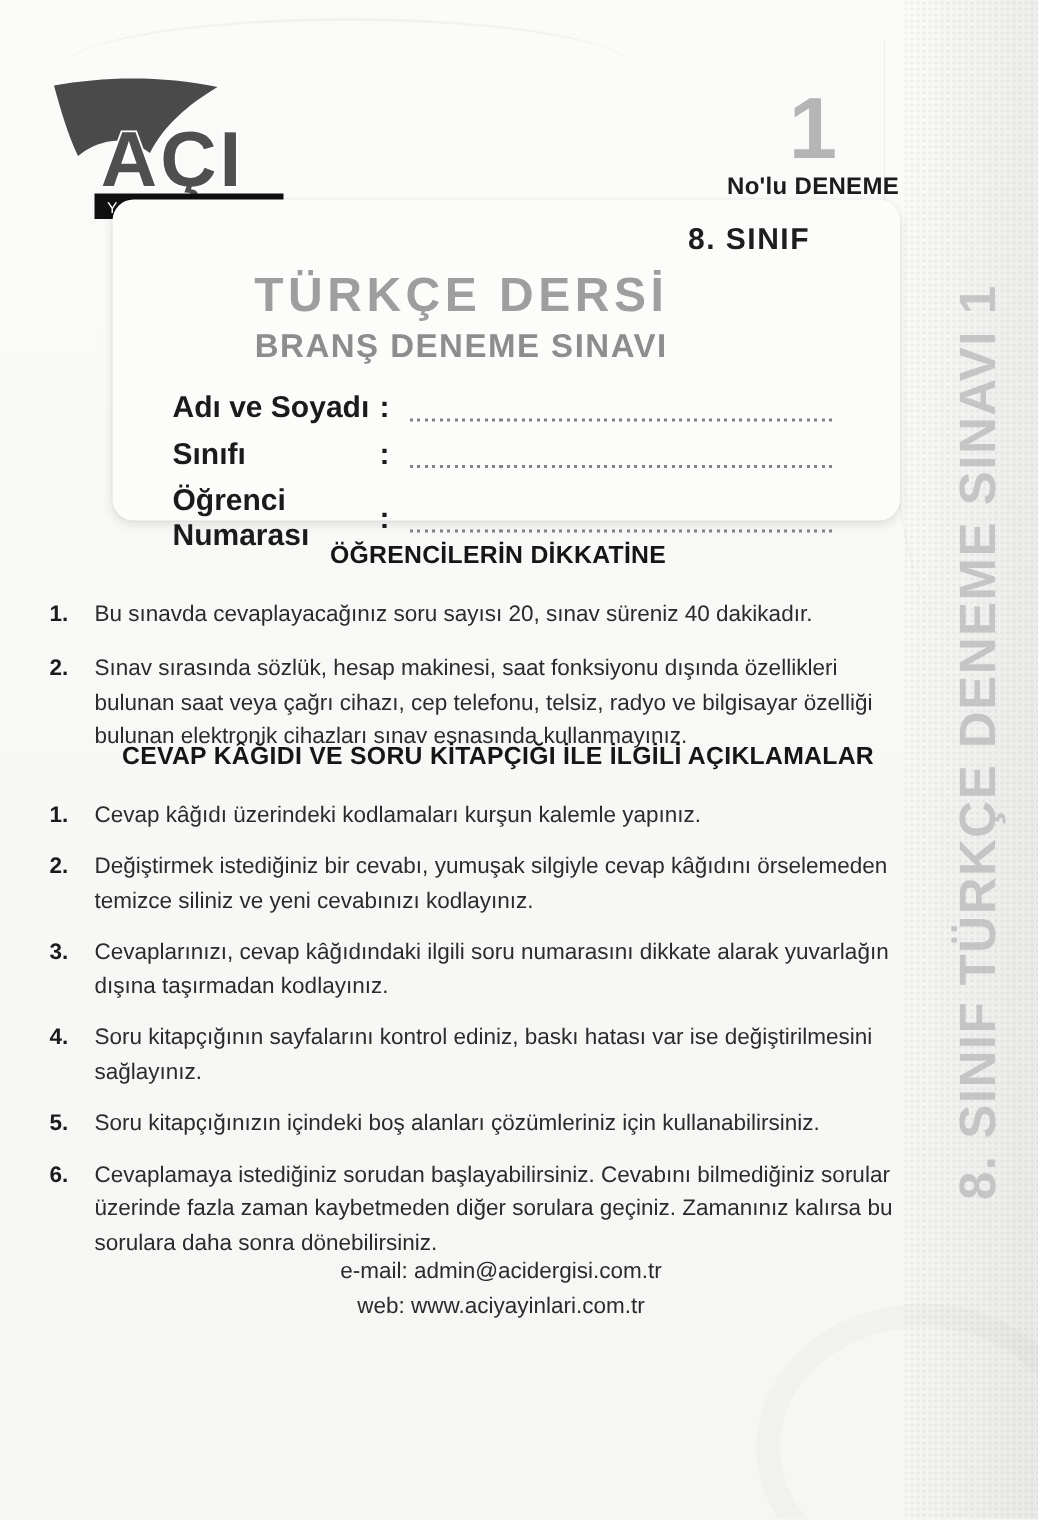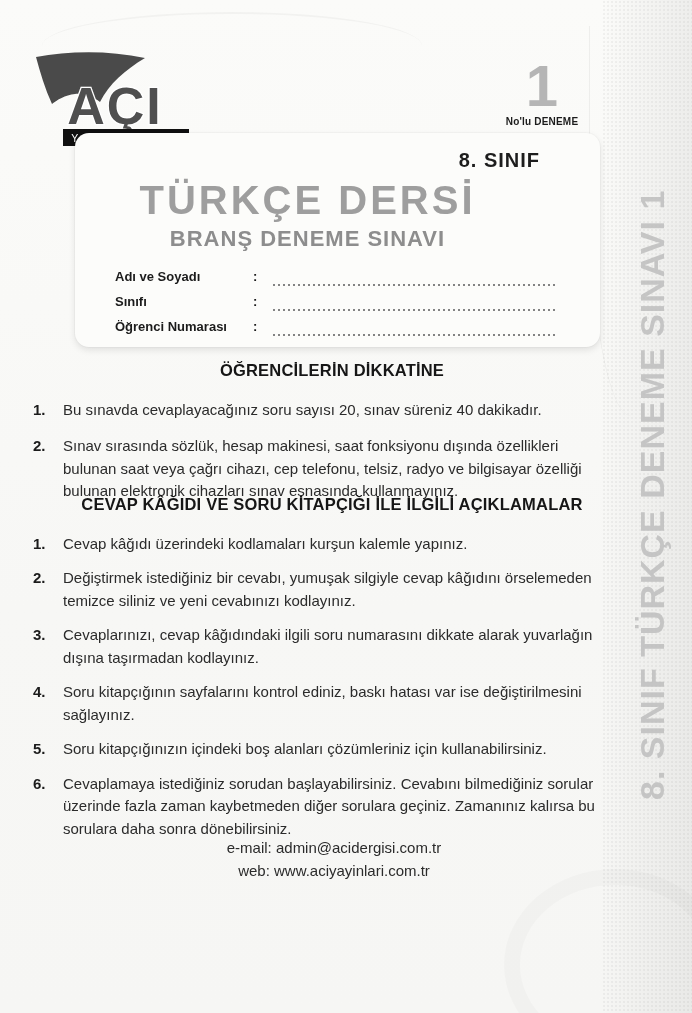--- a/index.html
+++ b/index.html
@@ -39,34 +39,34 @@
     position:absolute;top:200px;right:20px;height:600px;
     writing-mode:vertical-rl;transform:rotate(180deg);
     font-size:34px;font-weight:bold;letter-spacing:1px;white-space:nowrap;
     color:rgba(186,186,186,0.8);
   }
 
   .logo{position:absolute;left:33px;top:50px;width:160px;height:100px;}
 
   .exam-no{position:absolute;left:478px;top:58px;width:128px;text-align:center;}
   .big-num{font-size:58px;line-height:0.95;font-weight:bold;color:#b5b5b5;}
-  .no-label{font-size:10px;font-weight:bold;color:#1c1c1c;margin-top:3px;letter-spacing:0.2px;}
+  .no-label{font-size:16px;font-weight:bold;color:#1c1c1c;margin-top:3px;letter-spacing:0.2px;}
 
   .title-card{
     position:absolute;left:75px;top:133px;width:525px;height:214px;
     background:#fcfcfa;border-radius:14px;
     box-shadow:0 3px 7px rgba(0,0,0,0.10), 0 0 0 1px rgba(0,0,0,0.025);
   }
   .card-head{padding:16px 60px 0 0;text-align:center;}
   .grade{font-size:20px;font-weight:bold;color:#1d1d1d;letter-spacing:1px;text-align:right;}
-  .course{font-size:40px;font-weight:bold;color:#9e9e9e;letter-spacing:3px;margin-top:6px;}
+  .course{font-size:32px;font-weight:bold;color:#9e9e9e;letter-spacing:3px;margin-top:6px;}
   .branch{font-size:22px;font-weight:bold;color:#8d8d8d;letter-spacing:1px;margin-top:3px;}
 
   .form{margin:17px 45px 0 40px;}
-  .form-row{display:flex;align-items:flex-start;margin-bottom:8px;font-size:13px;}
+  .form-row{display:flex;align-items:center;margin-bottom:8px;font-size:20px;}
   .f-label{width:138px;font-weight:bold;color:#1b1b1b;}
   .f-colon{width:20px;font-weight:bold;color:#1b1b1b;}
   .f-line{
     flex:1;height:17px;
     background:repeating-linear-gradient(90deg,#838383 0 2px,transparent 2px 5px) bottom / 100% 2px no-repeat;
   }
 
   section.textblock{position:absolute;left:33px;width:562px;font-size:15px;line-height:1.5;}
   .attention{top:358px;}
   .explanations{top:492px;}

